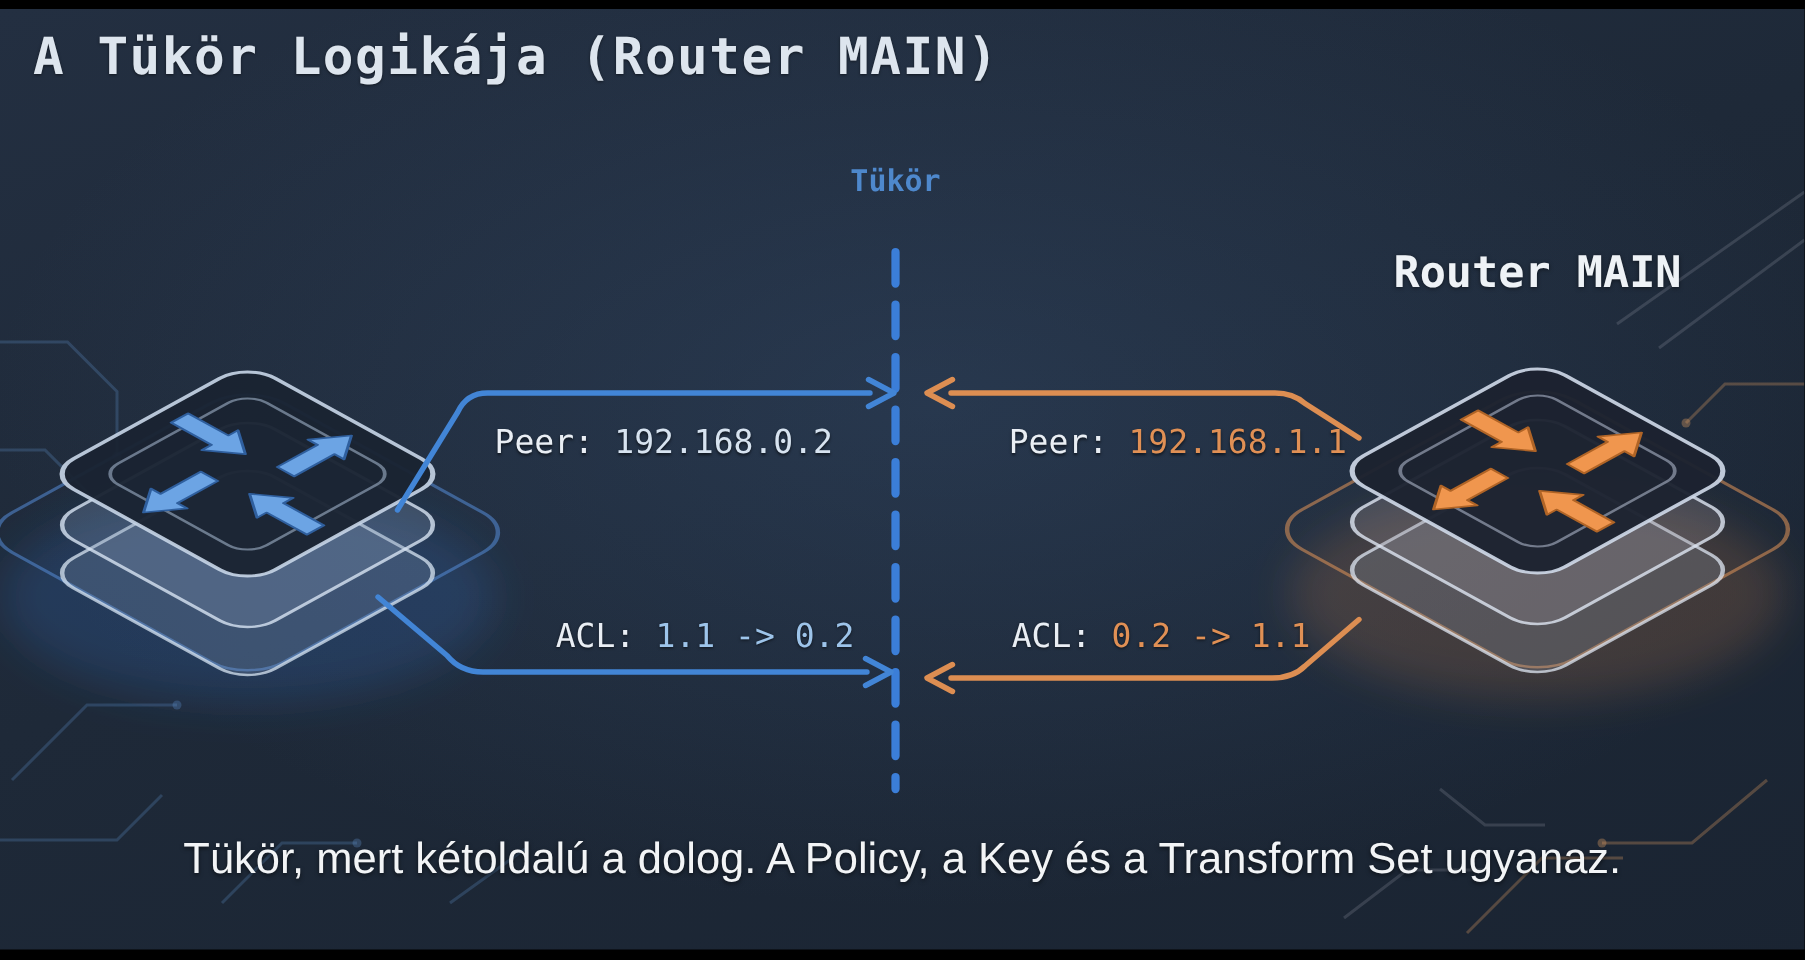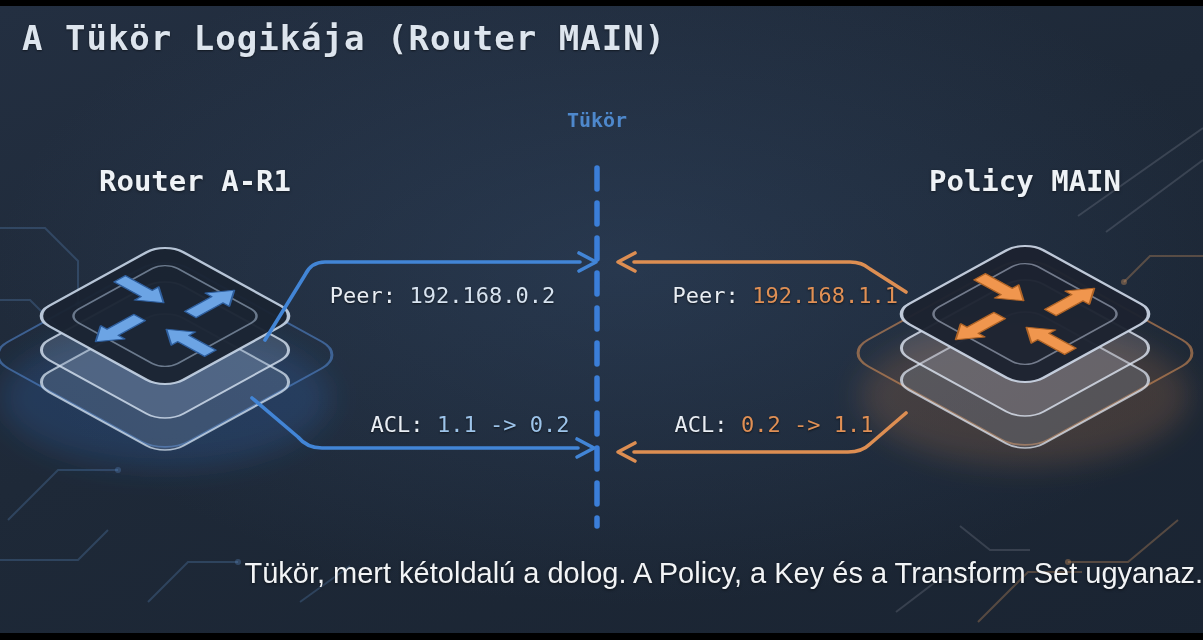--- a/index.html
+++ b/index.html
@@ -32,21 +32,21 @@
   .flow-label .pre{color:#e9eef4;margin-right:.62em;}
   .peer-left{left:300px;top:277px;width:285px;}
   .peer-left .val{color:#d7e3f0;}
   .peer-right{left:618px;top:277px;width:280px;text-align:right;}
   .peer-right .val{color:#e09055;}
   .acl-left{left:330px;top:406px;width:280px;}
   .acl-left .val{color:#9dc4ea;}
   .acl-right{left:634px;top:406px;width:280px;}
   .acl-right .val{color:#e09055;}
   .caption{
-    left:0;top:551px;width:1203px;text-align:right;
+    left:0;top:551px;width:1203px;text-align:center;
     font-family:"Liberation Sans","DejaVu Sans",sans-serif;
     font-size:29px;color:#f2f4f6;text-shadow:0 1px 3px rgba(0,0,0,.55);
   }
   .caption .line2{margin-top:6px;font-size:28px;}
 </style>
 </head>
 <body>
 
 <div class="stage">
 
@@ -152,22 +152,21 @@
     <g fill="none" stroke="#dd8e52" stroke-width="3.6" stroke-linecap="round" stroke-linejoin="round">
       <path d="M 906 407 L 870 438 Q 862 446 848 446 L 634 446"></path>
       <path d="M 635 437 L 618 446 L 635 455"></path>
     </g>
   </svg>
 
   <div class="txt title">A Tükör Logikája (Router MAIN)</div>
 
   <div class="txt mirror-label">Tükör</div>
 
-  <div class="txt router-label left">Router A-R1</div>
-  <div class="txt router-label right">Policy MAIN</div>
+  <div class="txt router-label right">Router MAIN</div>
 
   <div class="txt flow-label peer-left">
     <span class="pre">Peer:</span><span class="val">192.168.0.2</span>
   </div>
 
   <div class="txt flow-label peer-right">
     <span class="pre">Peer:</span><span class="val">192.168.1.1</span>
   </div>
 
   <div class="txt flow-label acl-left">

